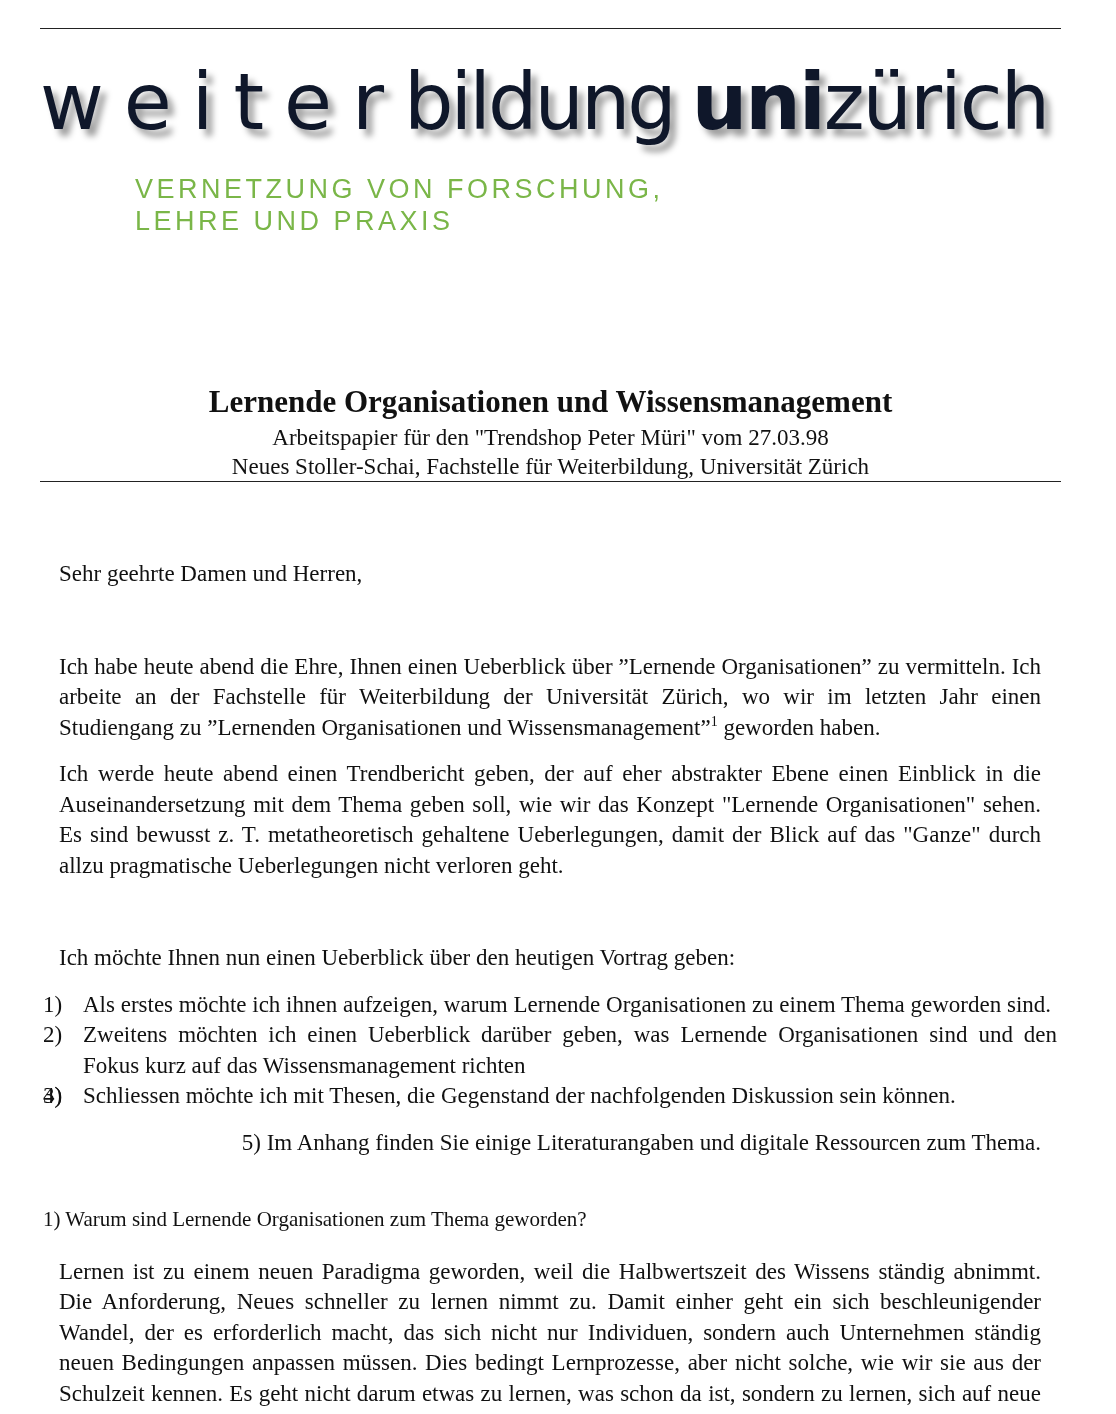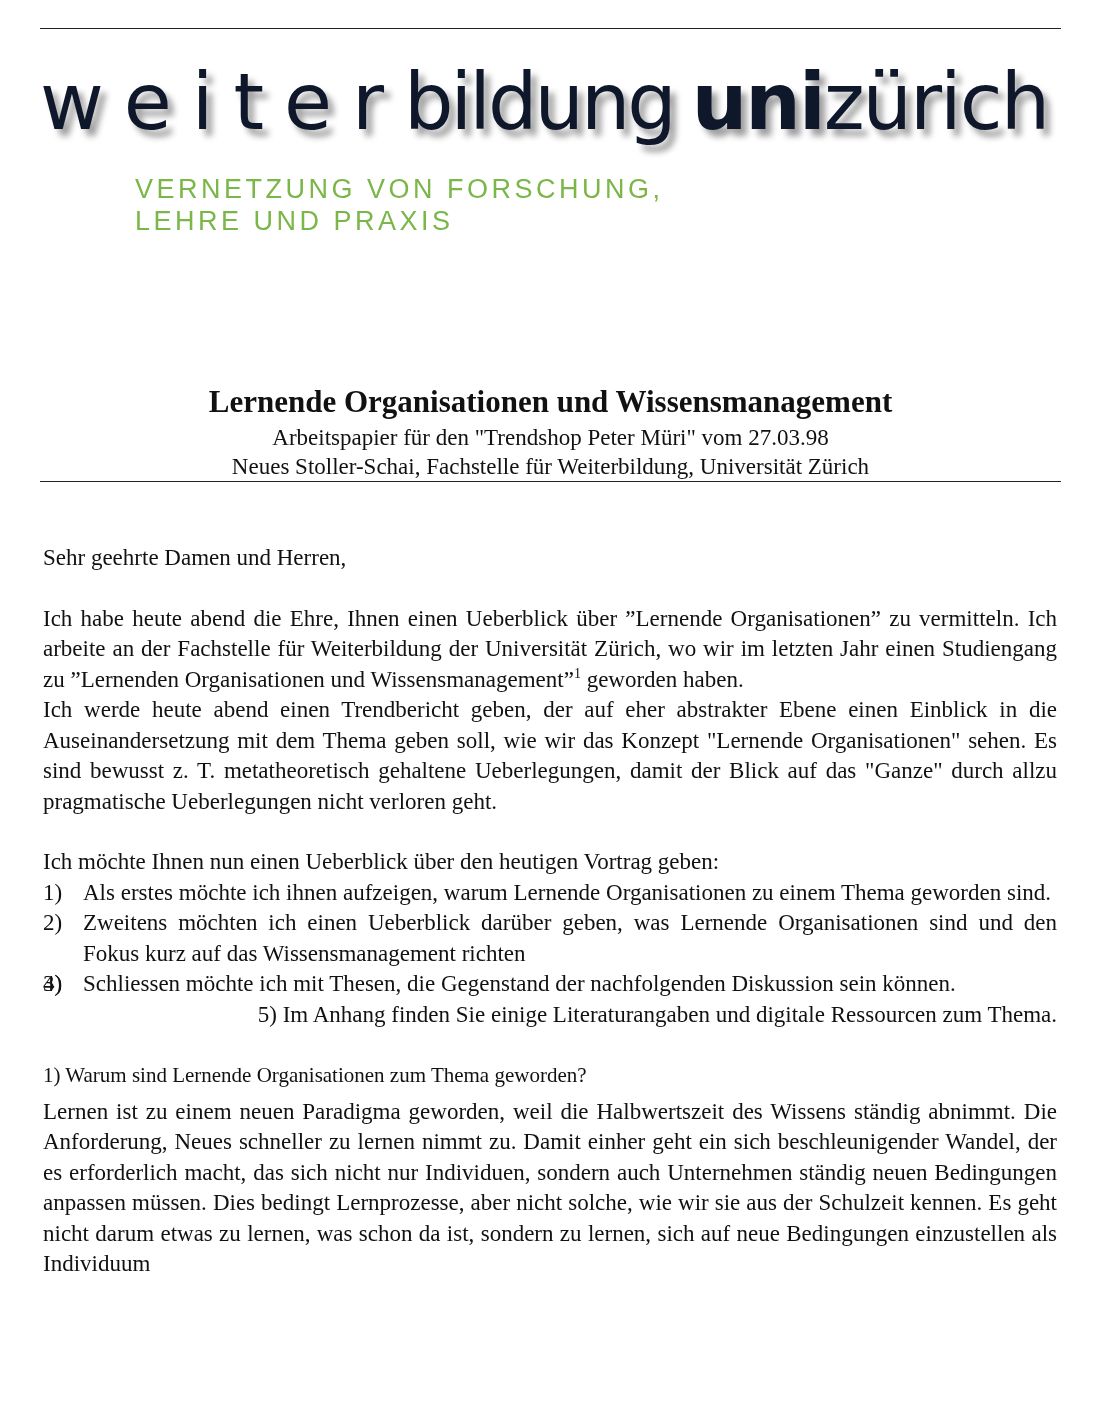--- a/index.html
+++ b/index.html
@@ -97,21 +97,21 @@
     .body-text {
       position: absolute;
       left: 43px;
       top: 543px;
       width: 1014px;
       font-size: 23px;
       line-height: 30.5px;
       text-align: justify;
     }
     .body-text p {
-      margin: 0;
+      margin: 16px;
     }
     .gap { height: 30px; }
     sup.fn {
       font-size: 14px;
       line-height: 0;
       vertical-align: super;
     }
     ol.agenda {
       list-style: none;
       margin: 0;

